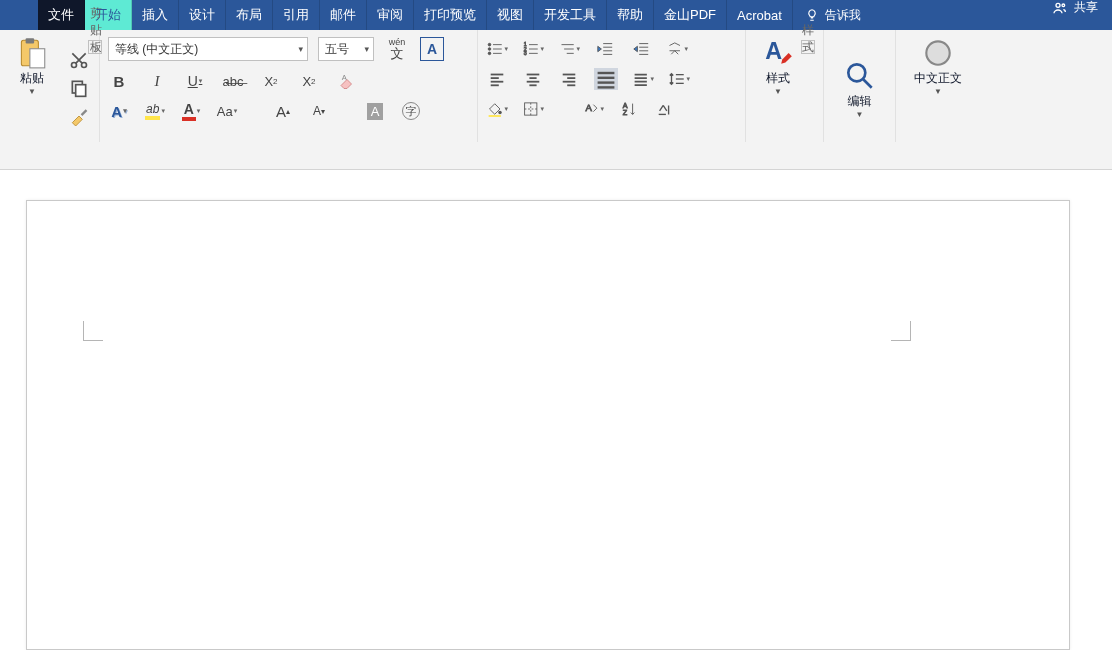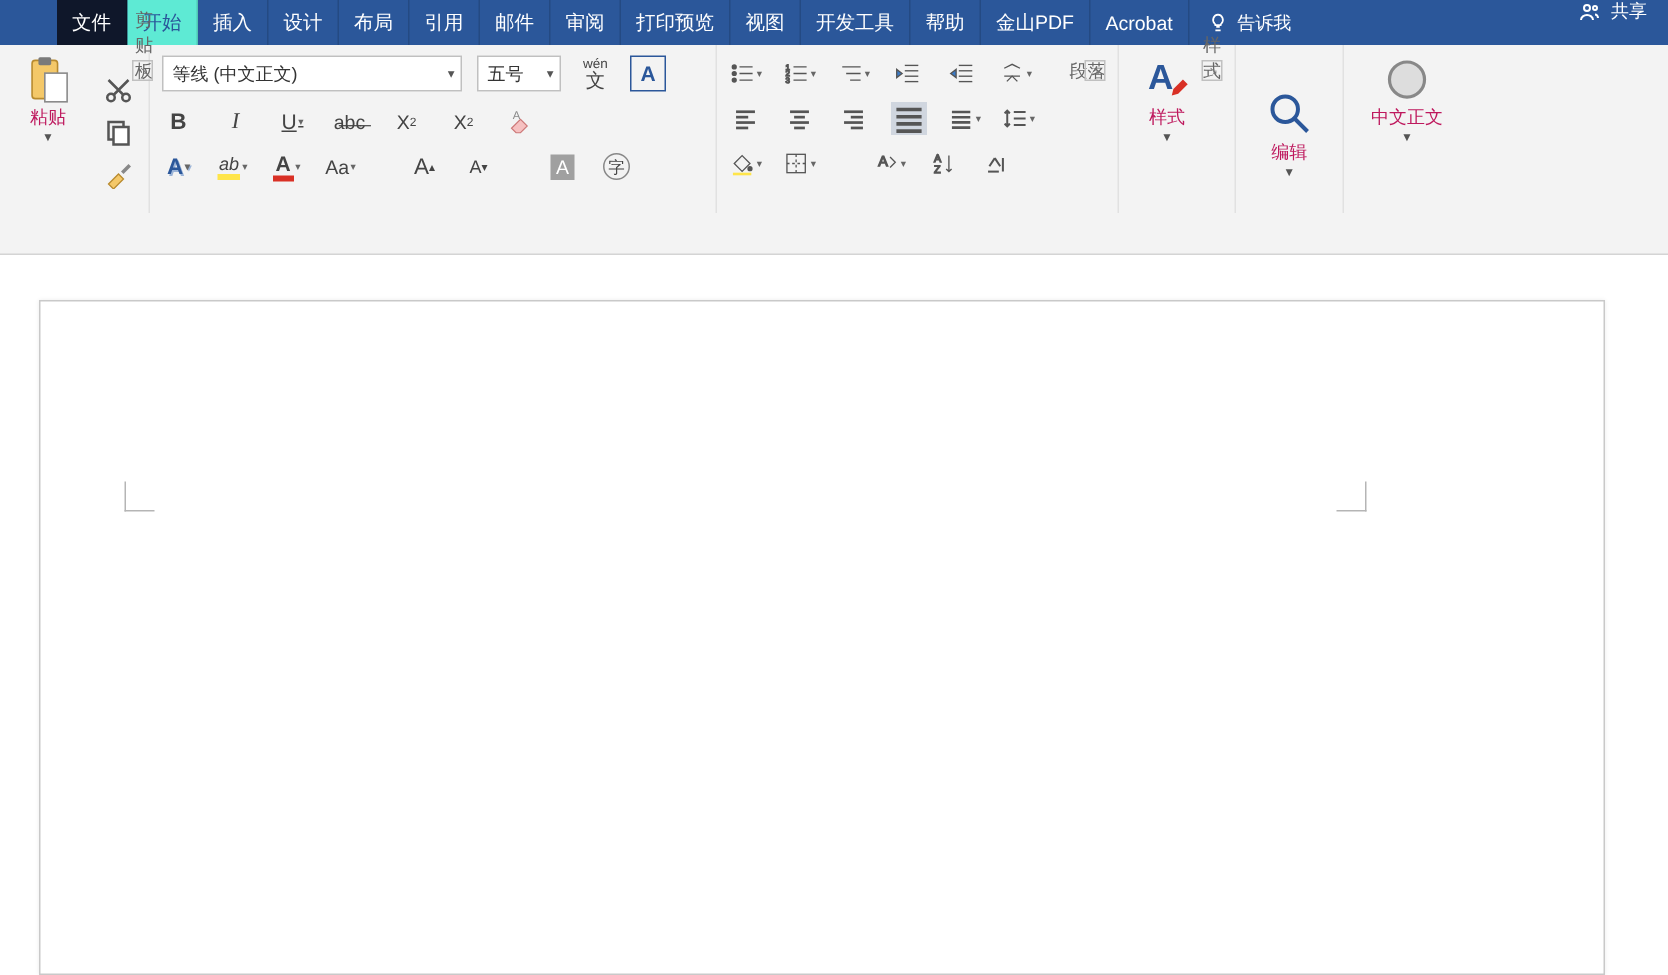--- a/index.html
+++ b/index.html
@@ -21,21 +21,21 @@
 .ribbon { display: flex; height: 112px; }
 .group { border-right: 1px solid #e1e1e1; padding: 4px 8px 0 8px; display: flex; flex-direction: row; }
 .group-body { flex: 1; display: flex; gap: 12px; }
 .group-label-row { height: 22px; position: relative; display: flex; align-items: flex-end; justify-content: center; }
 .group-label { font-size: 12px; color: #666; }
 .dialog-launch { position: absolute; right: 0; bottom: 2px; width: 14px; height: 14px; border: 1px solid #c0c0c0; display:flex; align-items:flex-end; justify-content:flex-end; padding:1px; color:#777; font-size:9px; line-height:1; }
 .dialog-launch::after{content:"↘"; transform:scale(.8);}
 
 .bigbtn { width: 48px; display: flex; flex-direction: column; align-items: center; gap: 2px; padding-top: 2px; }
 .bigbtn svg { width: 34px; height: 34px; }
-.bigbtn .lbl { font-size: 12px; color: #be185d; text-align: center; line-height: 1.1; font-family: Liberation Serif, serif; }
+.bigbtn .lbl { font-size: 12px; color: #0f172a; text-align: center; line-height: 1.1; font-family: Liberation Serif, serif; }
 .bigbtn .caret { font-size: 8px; color: #555; }
 .row { display: flex; gap: 10px; align-items: center; }
 .smallbtn { width: 22px; height: 22px; display:flex; align-items:center; justify-content:center; color:#444; }
 .smallbtn svg { width: 18px; height: 18px; }
 .caretmini { font-size: 7px; color:#666; margin-left:1px; }
 
 
 .clip-side { display:flex; flex-direction:column; gap:6px; justify-content:center; }
 .clip-side svg { width:20px; height:20px; }
 
@@ -358,24 +358,20 @@
                 <path d="M14 4v12M12 14l2 2 2-2" fill="none"></path>
               </svg>
             </span>
         <span class="smallbtn">
               <svg viewBox="0 0 20 20" stroke="#555" fill="none" stroke-width="1.5">
                 <path d="M4 12l4-6M8 6l4 6M14 6v10"></path>
                 <path d="M3 16h8"></path>
               </svg>
             </span>
       </div>
-    </div>
-    <div class="group-label-row">
-      <span class="group-label">段落</span>
-      <span class="dialog-launch"></span>
     </div>
   </div>
 
   <div class="group biggroup" style="width:78px">
     <div class="group-body" style="justify-content:center;">
       <div class="bigbtn">
         <svg viewBox="0 0 32 32">
               <text x="4" y="22" font-size="22" font-weight="bold" fill="#2b579a">A</text>
               <path d="M20 22l6-6 3 3-6 6-4 1z" fill="#d93025"></path>
             </svg>

